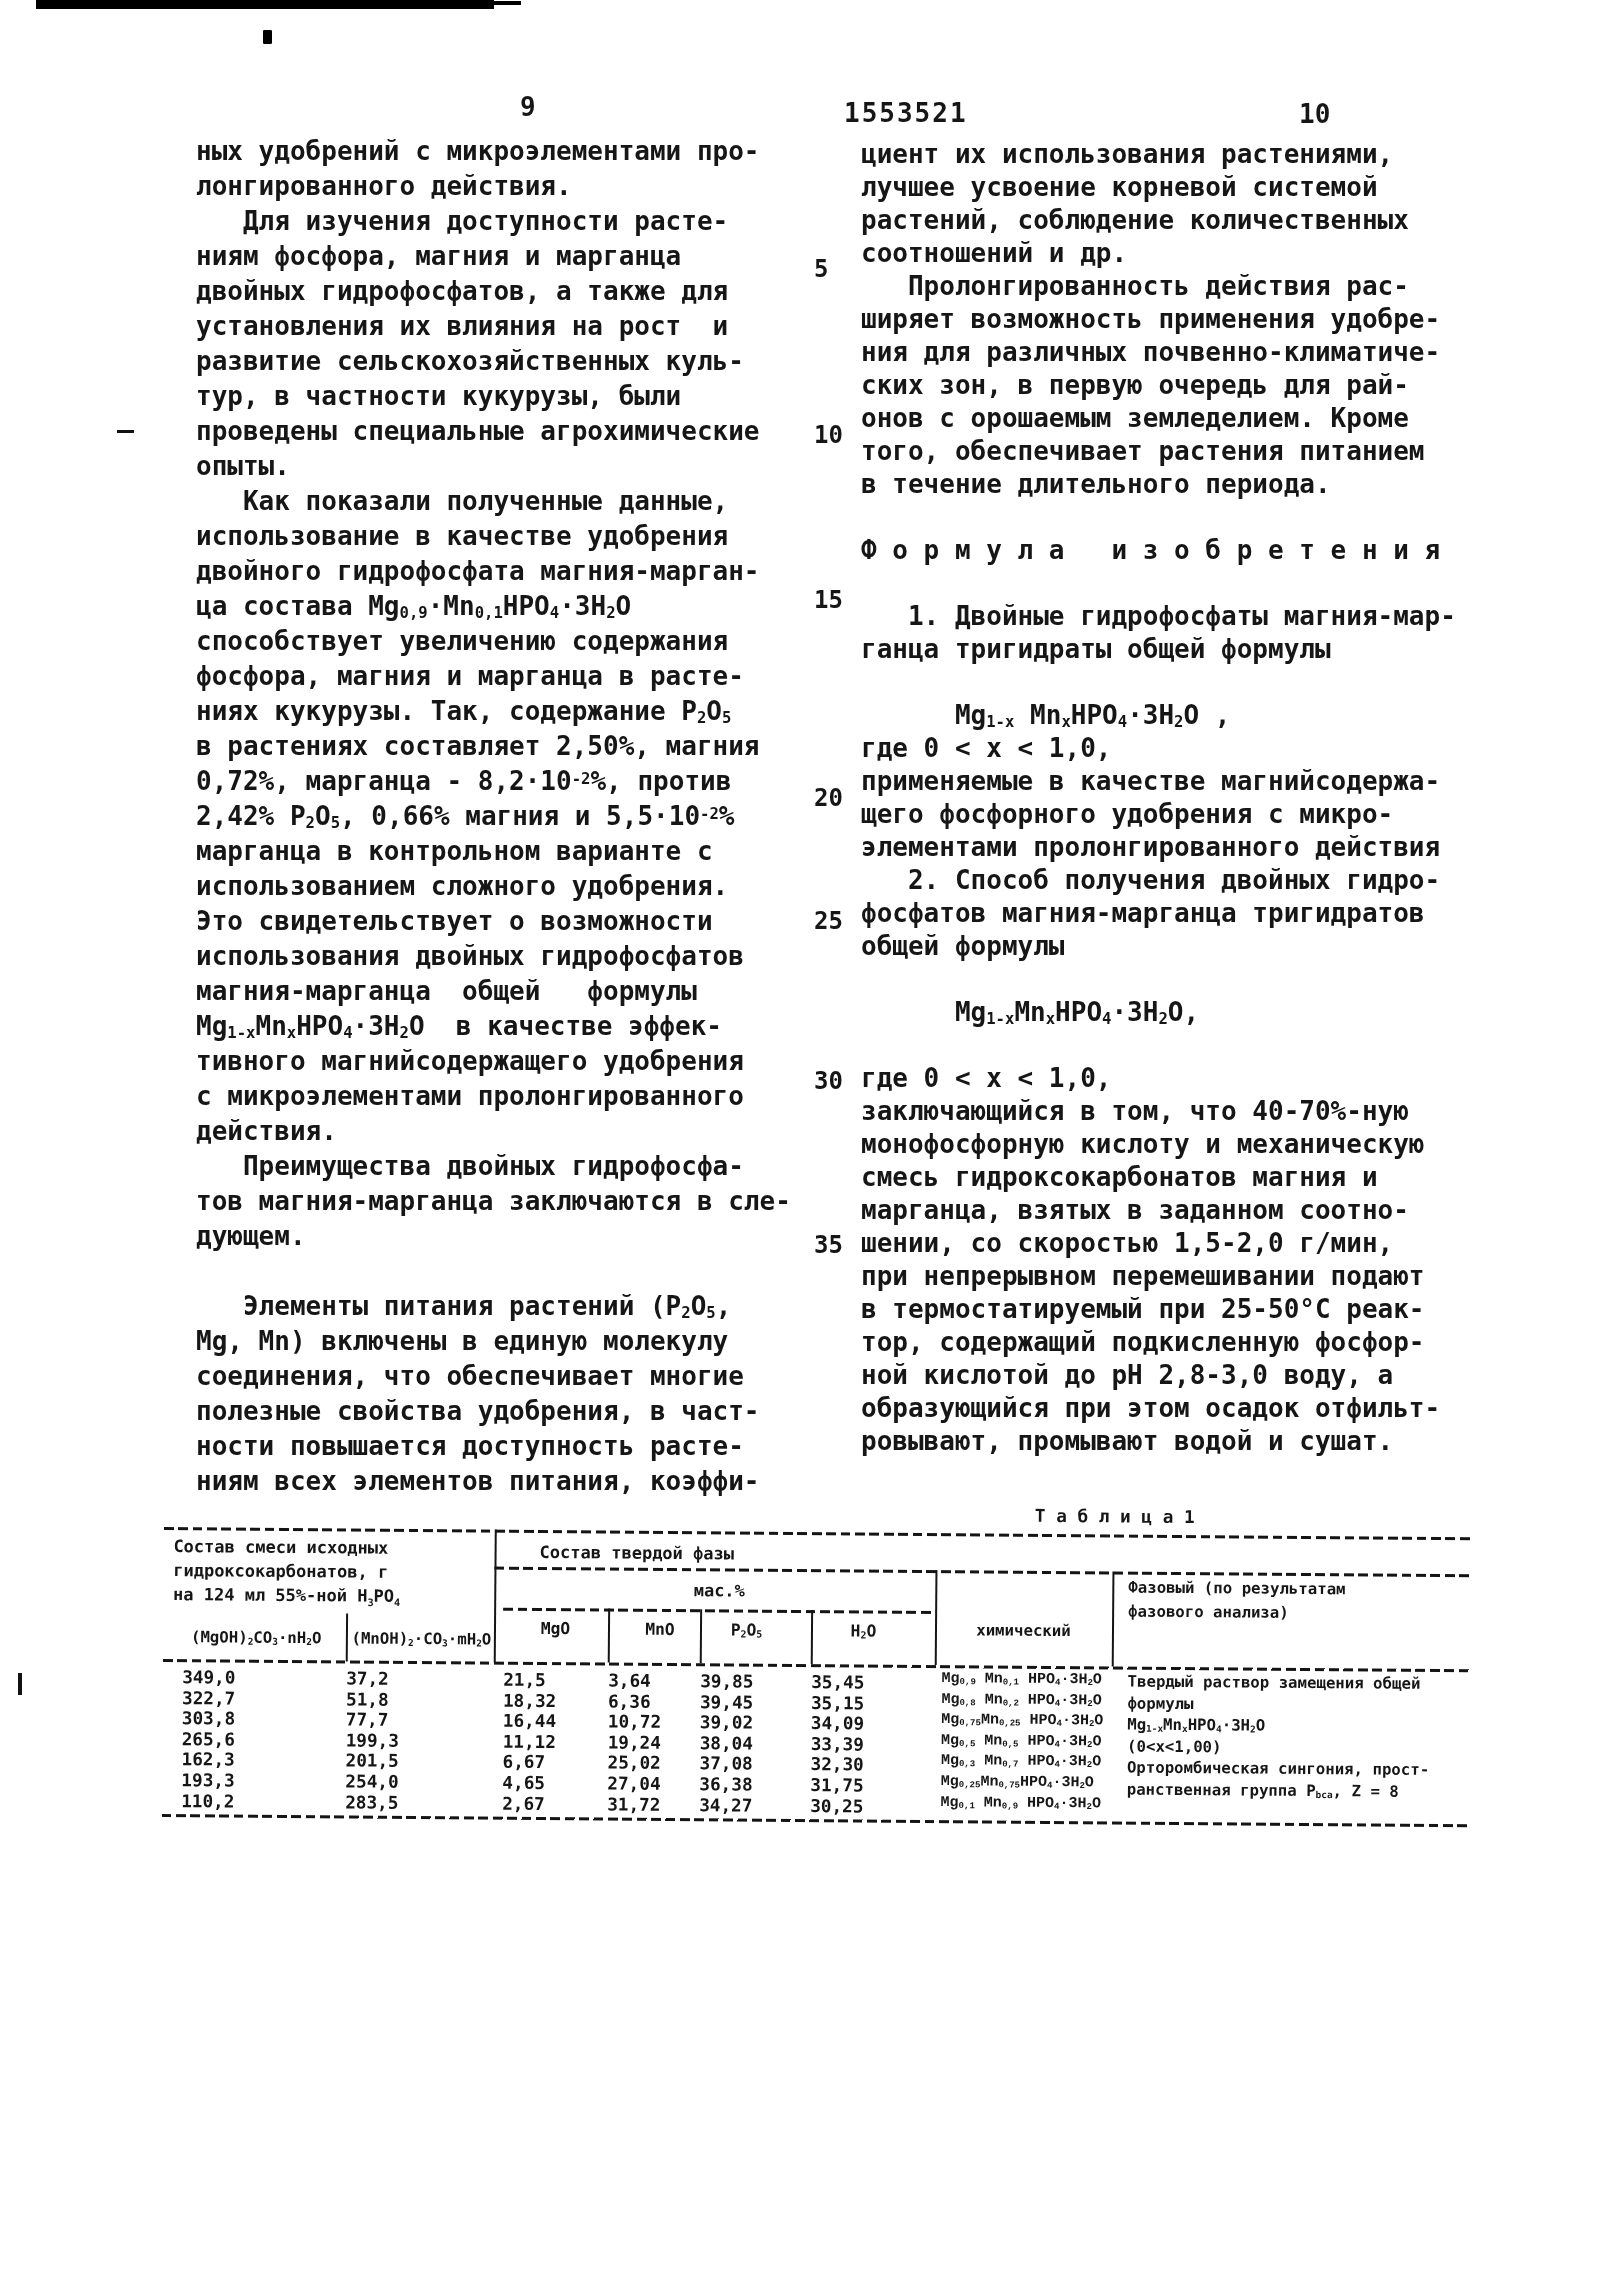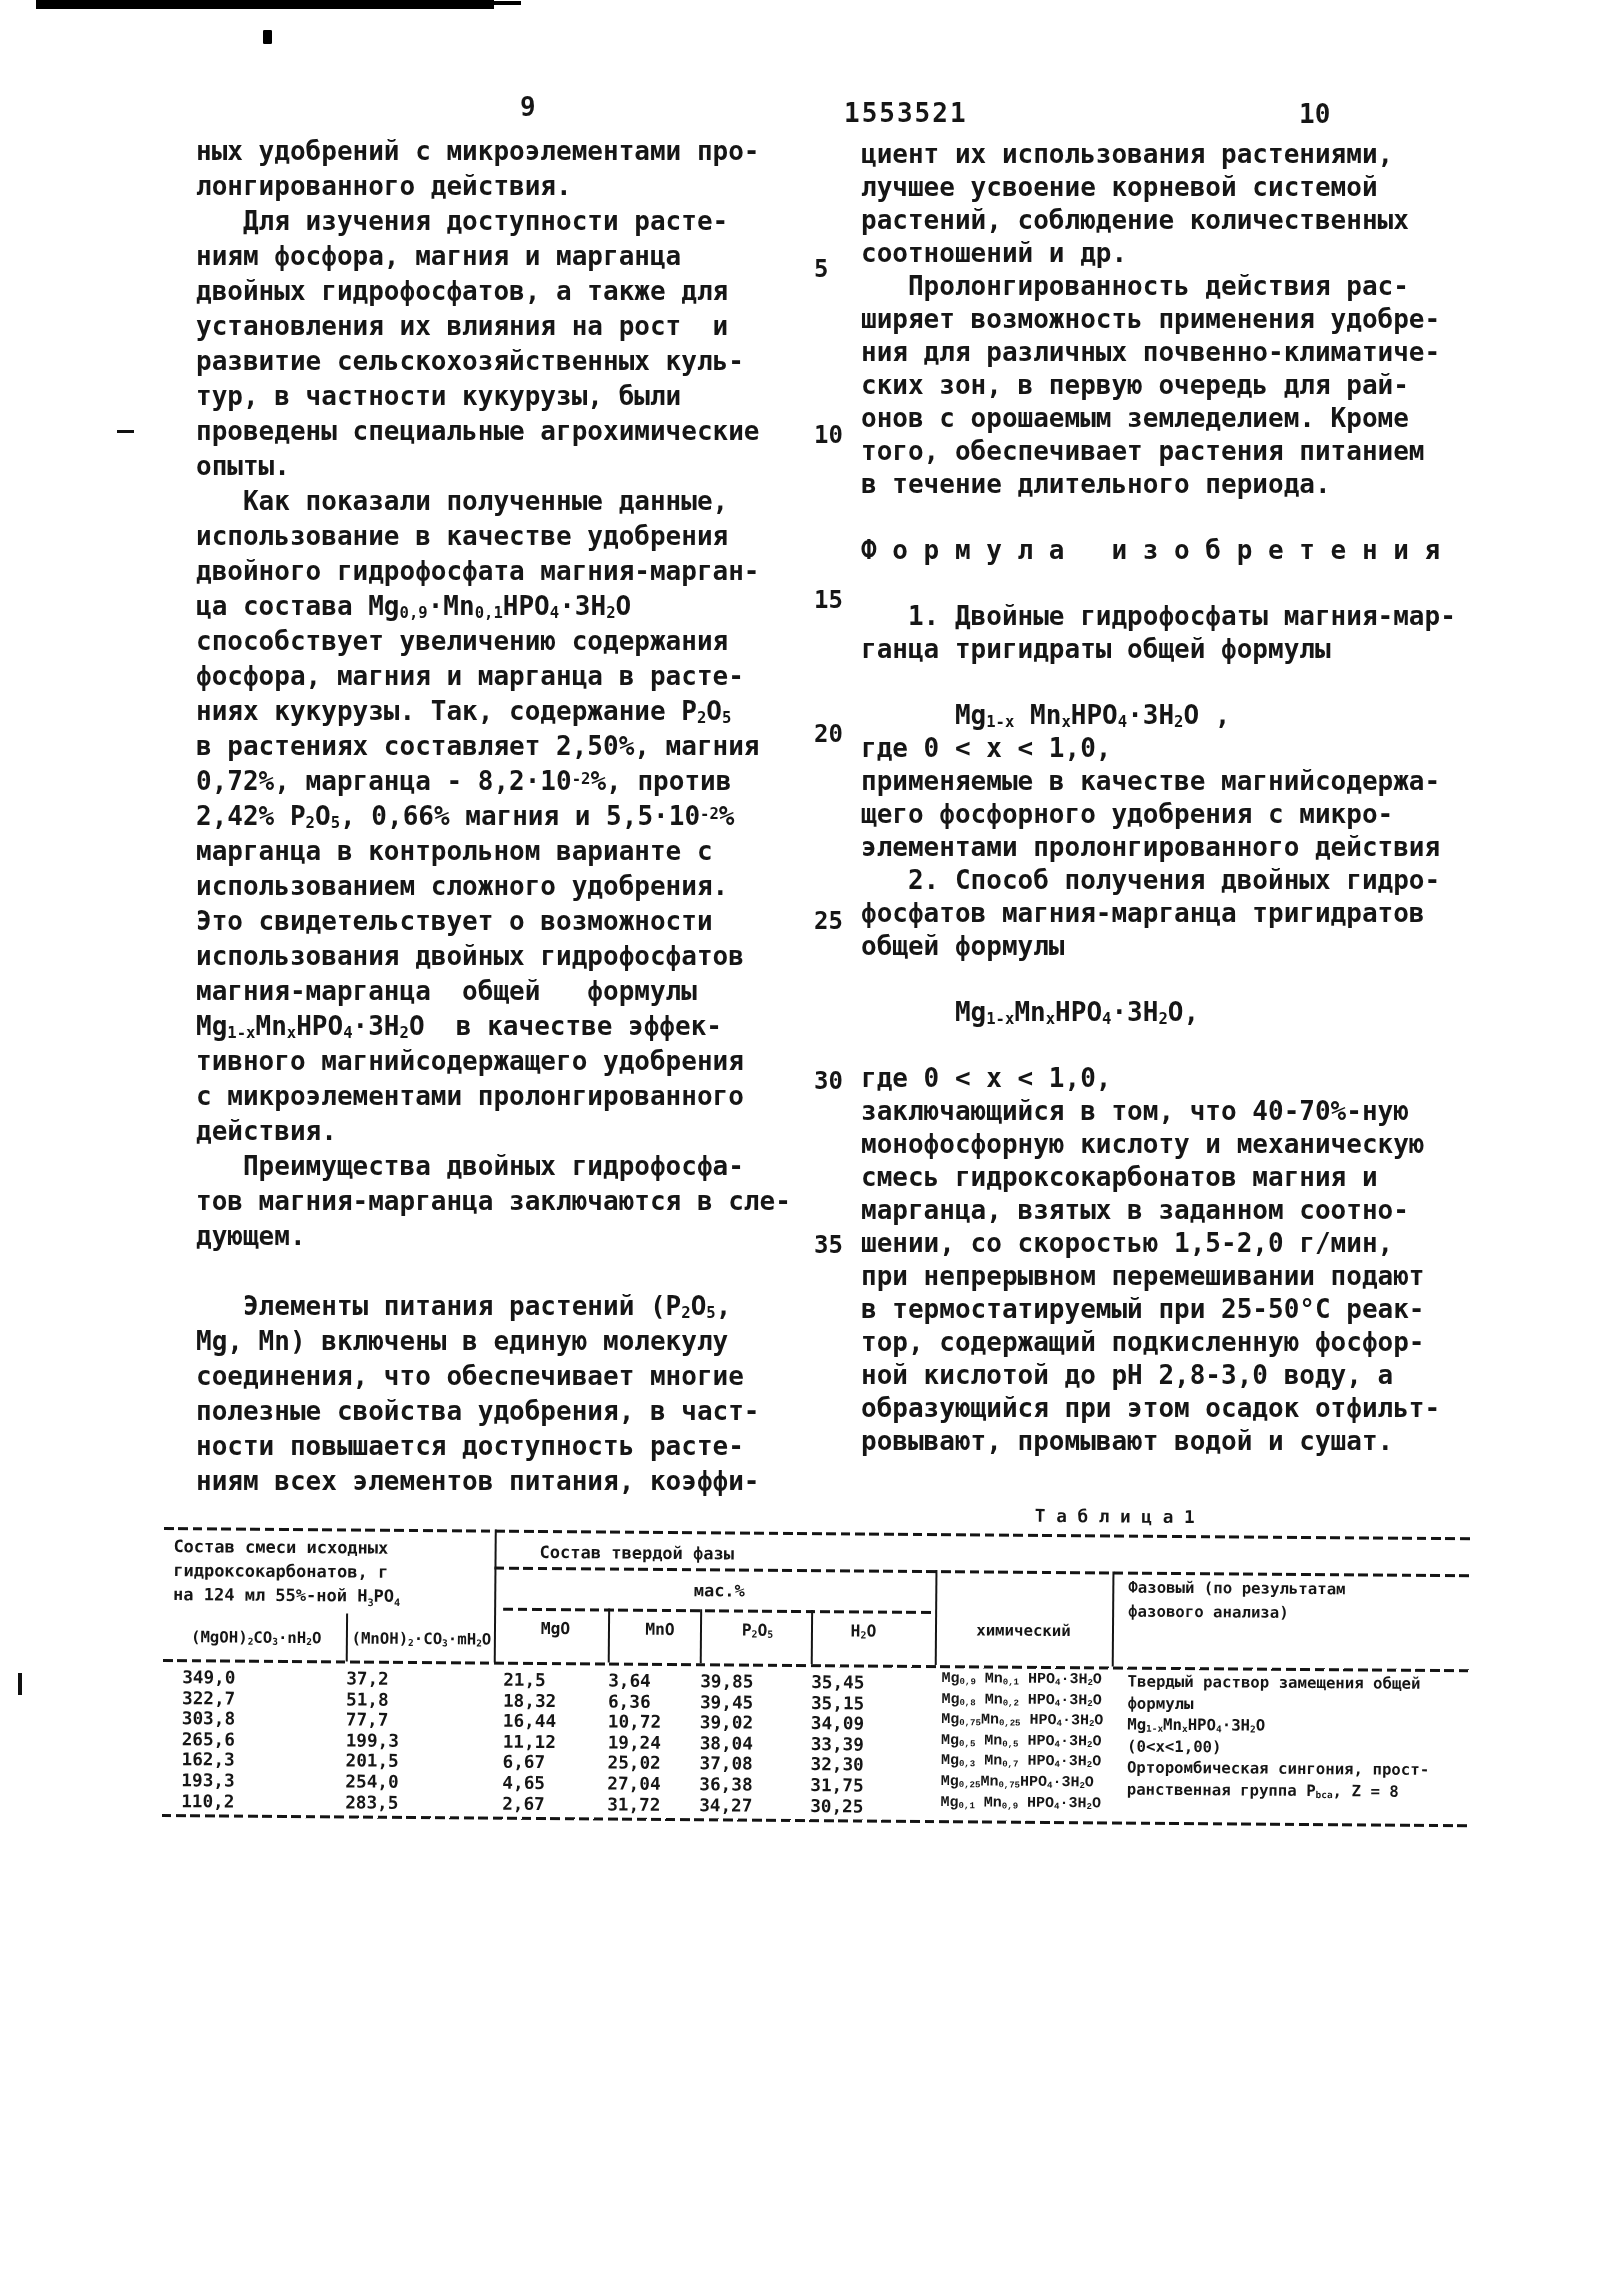--- a/index.html
+++ b/index.html
@@ -28,21 +28,21 @@
   .col-left .tline{height:35px;}
   .col-right{left:861px;top:139px;width:632px;}
   .col-right .tline{height:33px;}
   .tline{white-space:pre;}
   
   .gutter{position:absolute;left:814px;top:0;width:46px;}
   .gutter .tline{position:absolute;left:0;font-size:24px;font-weight:700;}
   .gutter .tline:nth-child(1){top:255px}
   .gutter .tline:nth-child(2){top:421px}
   .gutter .tline:nth-child(3){top:586px}
-  .gutter .tline:nth-child(4){top:720px}
+  .gutter .tline:nth-child(4){top:784px}
   .gutter .tline:nth-child(5){top:907px}
   .gutter .tline:nth-child(6){top:1067px}
   .gutter .tline:nth-child(7){top:1231px}
   
   .tbl{
     position:absolute;left:164px;top:1499px;width:1312px;height:340px;
     font-weight:700;transform:rotate(0.45deg);transform-origin:0 0;
   }
   .dash{position:absolute;height:3.3px;
     background:repeating-linear-gradient(90deg,#141414 0 9.8px,transparent 9.8px 14.4px);}
@@ -62,21 +62,21 @@
   .tbl-caption{position:absolute;left:871px;top:0;font-size:17.7px;}
   .th{position:absolute;font-size:17px;line-height:24px;white-space:pre;}
   .th-left{left:9.8px;top:35px;}
   .th-solid{left:376px;top:38px;}
   .th-mass{left:340px;top:75px;width:432px;text-align:center;}
   .th-chem{left:772px;top:113px;width:177px;text-align:center;font-size:15.7px;}
   .th-phase{left:965px;top:69px;font-size:15.7px;line-height:23.6px;}
   .th-col{position:absolute;top:117px;font-size:16.4px;text-align:center;}
   .th-mgo{left:340px;width:105px;}
   .th-mno{left:445px;width:104px;}
-  .th-p2o5{left:537px;width:115px;}
+  .th-p2o5{left:526px;width:115px;}
   .th-h2o{left:648px;width:105px;}
   .th-sub{position:absolute;top:128px;font-size:15.7px;text-align:center;}
   .th-c1{left:3.3px;width:180px;}
   .th-c2{left:185px;width:147px;}
   .tbl-nums{position:absolute;left:19.6px;top:168px;}
   .trow{display:grid;grid-template-columns:164px 157px 105px 92px 111px 105px;height:20.6px;}
   .tcell{font-size:17.7px;}
   .tbl-chem{position:absolute;left:779px;top:165px;}
   .tbl-chem .tline{height:20.6px;font-size:15px;font-family:Liberation Mono, monospace;}
   .tbl-phase{position:absolute;left:965px;top:165px;}

